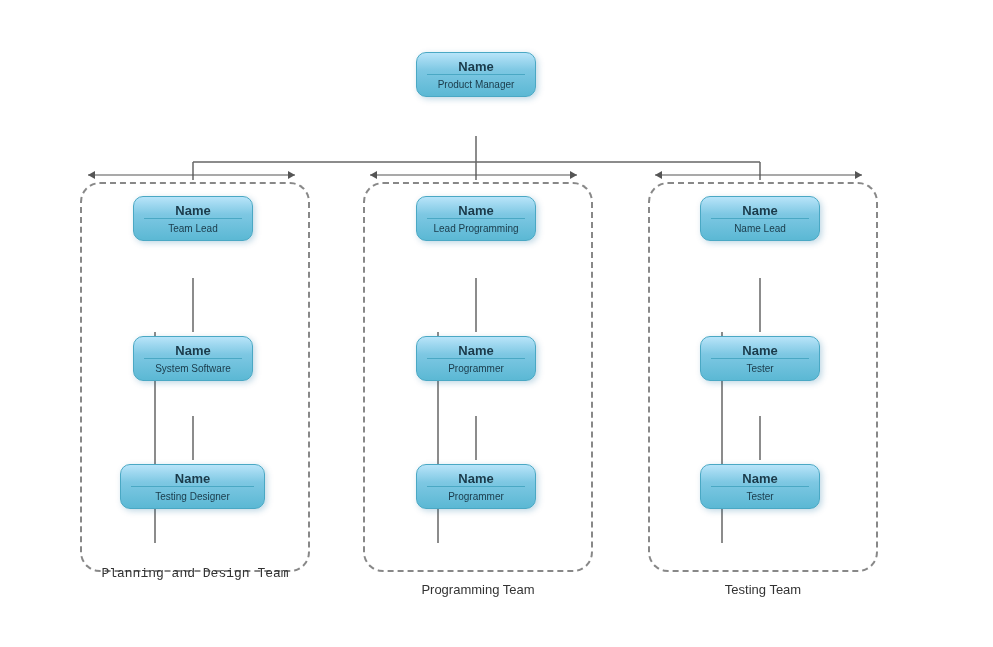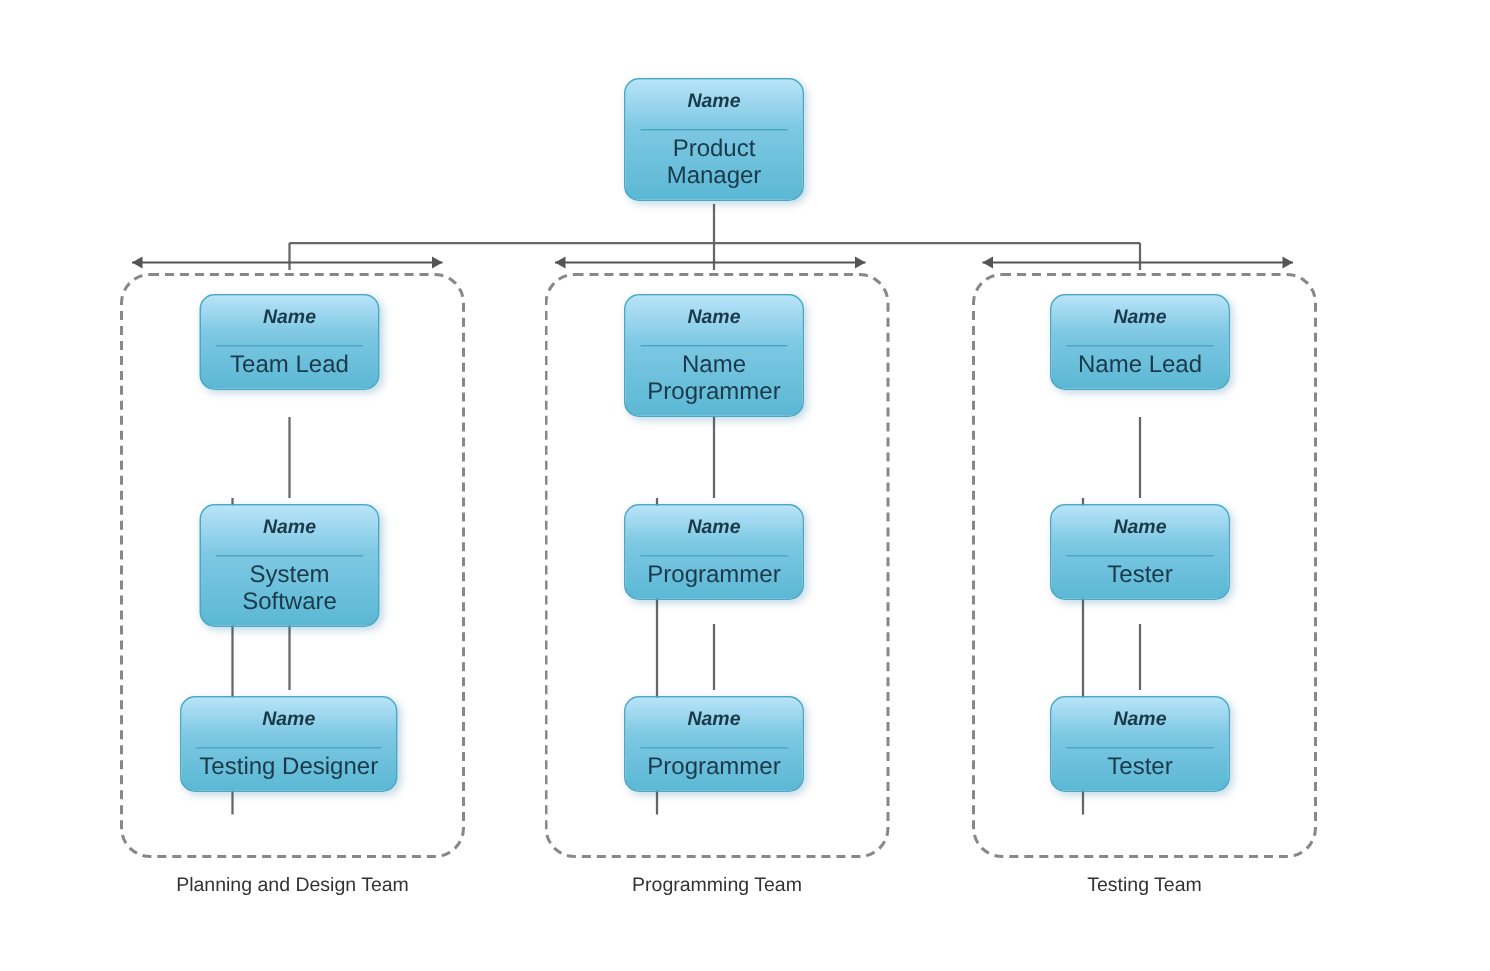--- a/index.html
+++ b/index.html
@@ -30,27 +30,26 @@
       min-width: 110px;
       box-shadow: 2px 2px 6px rgba(0,100,150,0.25);
       cursor: pointer;
     }
 
     .node-card .node-name {
       font-size: 13px;
       font-weight: bold;
       color: #1a3a4a;
       border-bottom: 1px solid #4aa8c4;
-      padding-bottom: 12px;
+      padding-bottom: 0;
       margin-bottom: 4px;
-      font-style: italic;
     }
 
     .node-card .node-role {
-      font-size: 16px;
+      font-size: 10px;
       color: #1a3a4a;
     }
 
     
     .group-box {
       position: absolute;
       border: 2px dashed #888;
       border-radius: 20px;
     }
 
@@ -143,21 +142,21 @@
     <div class="node-role">System Software</div>
   </div>
 
   <div class="node-card" style="left: 120px; top: 464px; width: 145px;">
     <div class="node-name">Name</div>
     <div class="node-role">Testing Designer</div>
   </div>
 
   <div class="node-card" style="left: 416px; top: 196px; width: 120px;">
     <div class="node-name">Name</div>
-    <div class="node-role">Name Programmer</div>
+    <div class="node-role">Lead Programming</div>
   </div>
 
   <div class="node-card" style="left: 416px; top: 336px; width: 120px;">
     <div class="node-name">Name</div>
     <div class="node-role">Programmer</div>
   </div>
 
   <div class="node-card" style="left: 416px; top: 464px; width: 120px;">
     <div class="node-name">Name</div>
     <div class="node-role">Programmer</div>
@@ -171,19 +170,19 @@
   <div class="node-card" style="left: 700px; top: 336px; width: 120px;">
     <div class="node-name">Name</div>
     <div class="node-role">Tester</div>
   </div>
 
   <div class="node-card" style="left: 700px; top: 464px; width: 120px;">
     <div class="node-name">Name</div>
     <div class="node-role">Tester</div>
   </div>
 
-  <div class="group-label" style="left: 80px; top: 582px; width: 230px;">Planning and Design Team</div>
+  <div class="group-label" style="left: 80px; top: 566px; width: 230px; font-family: Liberation Mono, monospace;">Planning and Design Team</div>
 
   <div class="group-label" style="left: 363px; top: 582px; width: 230px;">Programming Team</div>
 
   <div class="group-label" style="left: 648px; top: 582px; width: 230px;">Testing Team</div>
 
 </div>
 
 </body></html>

